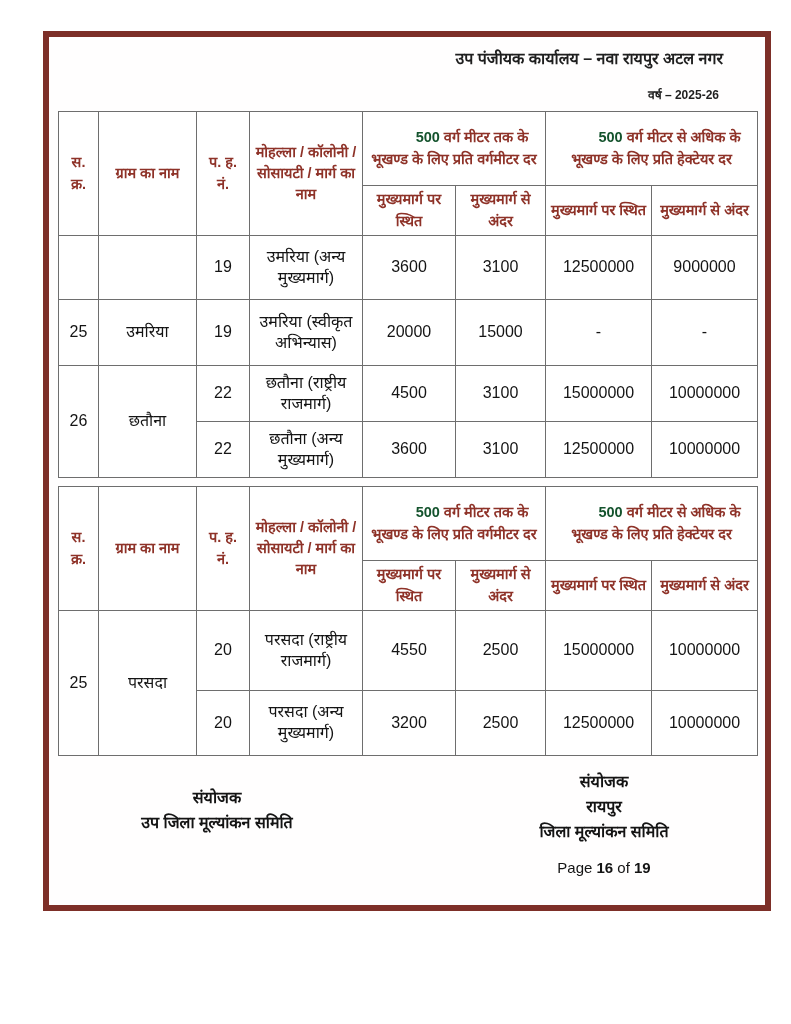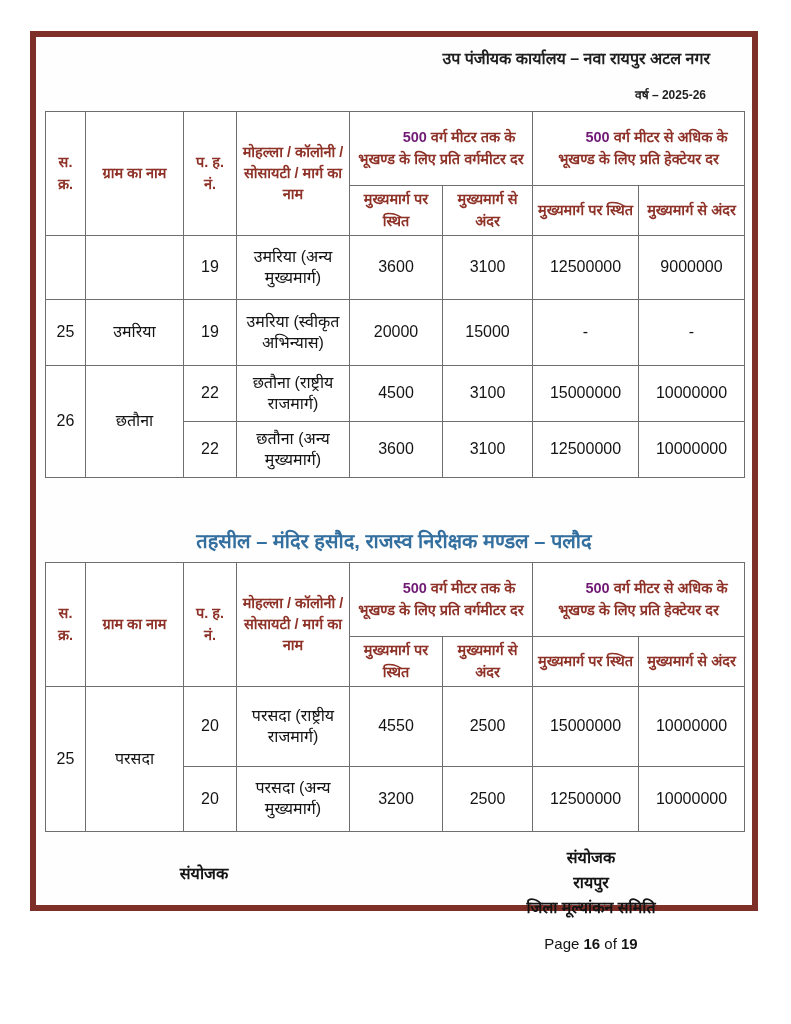--- a/index.html
+++ b/index.html
@@ -2,41 +2,41 @@
 <html><head>
 <meta charset="utf-8">
 <style>
   * { margin:0; padding:0; box-sizing:border-box; }
   html,body { background:#ffffff; }
   body { font-family:"Liberation Sans","DejaVu Sans",sans-serif; }
   .page {
     position:relative; width:791px; height:1024px; background:#ffffff; overflow:hidden;
   }
   .frame {
-    position:absolute; left:30px; top:31px; width:728px; height:880px;
+    position:absolute; left:43px; top:31px; width:728px; height:880px;
     border:6px solid #7d2f28; background:#fffefe;
   }
   
   .doc-header { padding:10px 42px 0 0; text-align:right; }
   .office-line { font-size:16px; font-weight:bold; color:#1f1f1f; }
   .year-line { margin-top:17px; padding-right:4px; font-size:12px; font-weight:bold; color:#1f1f1f; }
   
   table.rates {
     border-collapse:collapse; table-layout:fixed; width:699px; margin-left:9px; margin-top:8px;
     background:#ffffff;
   }
   table.rates th, table.rates td {
     border:1px solid #6e6e6e; text-align:center; vertical-align:middle; padding:2px 4px;
     overflow:hidden;
   }
   table.rates th {
     color:#8e3228; font-weight:bold; font-size:14.5px; line-height:1.45;
   }
   table.rates td { font-size:16px; color:#141414; line-height:1.3; }
-  .g-num { color:#701a75;padding-left:36px; }
+  .g-num { color:#14532d;padding-left:36px; }
   .h74 { height:74px; } .h50 { height:50px; }
   .h64 { height:64px; } .h66 { height:66px; } .h56 { height:56px; }
   .h80 { height:80px; } .h65 { height:65px; }
   
   .section-title {
     margin-top:50px; text-align:center; font-size:20px; font-weight:bold; color:#336f9f;
     line-height:1.3;
   }
   .t2 { margin-top:18px; }
   
@@ -120,21 +120,20 @@
           <td>22</td>
           <td>छतौना (अन्य मुख्यमार्ग)</td>
           <td>3600</td>
           <td>3100</td>
           <td>12500000</td>
           <td>10000000</td>
         </tr>
       </tbody>
     </table>
 
-    <div class="section-title">तहसील – मंदिर हसौद, राजस्व निरीक्षक मण्डल – पलौद</div>
 
     <table class="rates t2">
       <colgroup>
         <col style="width:40px">
           <col style="width:98px">
           <col style="width:53px">
           <col style="width:113px">
         <col style="width:93px">
           <col style="width:90px">
           <col style="width:106px">
@@ -174,20 +173,21 @@
           <td>2500</td>
           <td>12500000</td>
           <td>10000000</td>
         </tr>
       </tbody>
     </table>
 
     <div class="footer">
       <div class="f-block f-left">
         <div>संयोजक</div>
+        <div>उप जिला मूल्यांकन समिति</div>
       </div>
       <div class="f-block f-right">
         <div>संयोजक</div>
         <div>रायपुर</div>
         <div>जिला मूल्यांकन समिति</div>
         <div class="page-line"><span>Page </span><b>16</b><span> of </span><b>19</b></div>
       </div>
     </div>
 
   </div>

